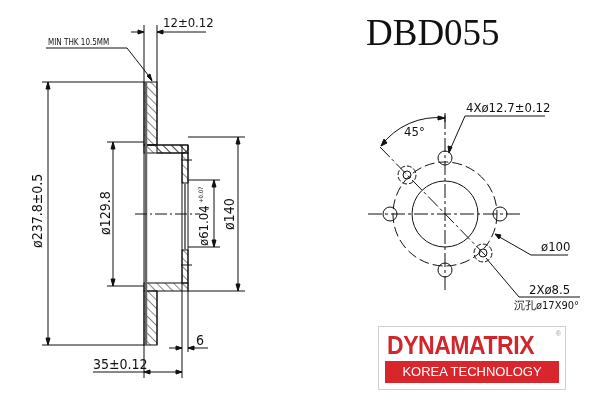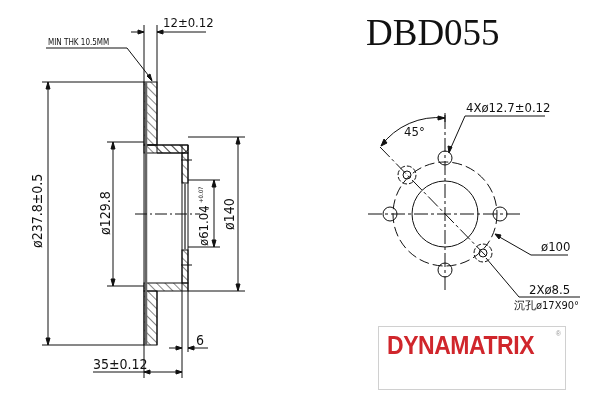--- a/index.html
+++ b/index.html
@@ -154,13 +154,14 @@
   <text class="dim" x="541" y="251" font-size="13">ø100</text>
   <text class="dim" x="529" y="294" font-size="13">2Xø8.5</text>
   <text class="dim" x="514" y="309" font-size="11">沉孔ø17X90°</text>
 </svg>
 
 <div class="part-number">DBD055</div>
 
 <div class="logo">
   <div class="logo-brand">DYNAMATRIX</div>
   <div class="logo-reg">®</div>
+  <div class="logo-band">KOREA TECHNOLOGY</div>
 </div>
 
 </body></html>

